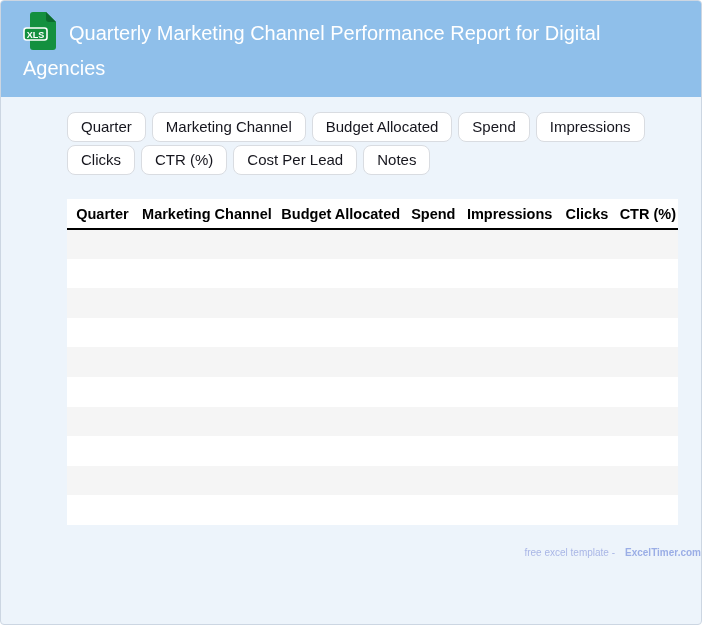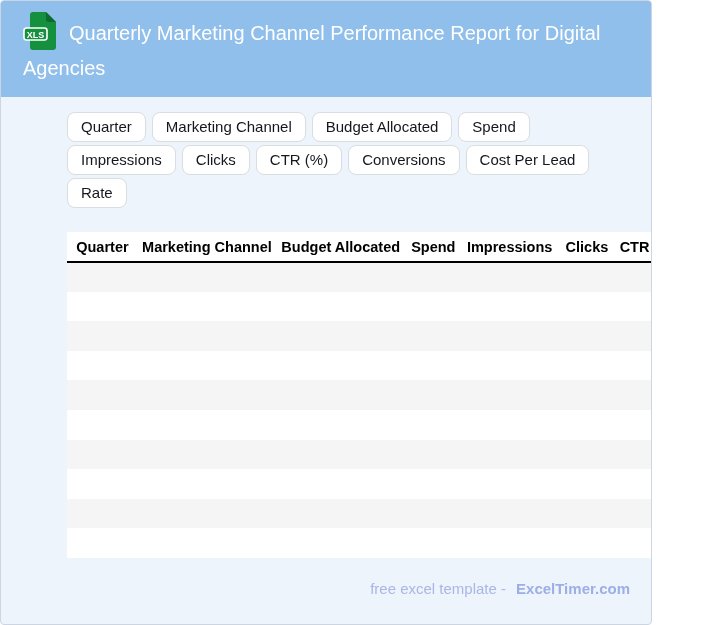--- a/index.html
+++ b/index.html
@@ -3,21 +3,21 @@
 <meta charset="utf-8">
 <style>
   * { box-sizing: border-box; }
   html, body { margin: 0; padding: 0; }
   body {
     width: 702px; height: 625px;
     font-family: "Liberation Sans", sans-serif;
     background: #ffffff;
   }
   .page {
-    width: 652px; height: 625px;
+    width: 702px; height: 625px;
     border: 1px solid #ccd6e2;
     border-radius: 4px;
     background: #EDF4FB;
     overflow: hidden;
   }
   
   .header {
     background: #8FBFEA;
     padding: 10px 22px 12px 22px;
     min-height: 88px;
@@ -75,23 +75,22 @@
   }
   table.grid tbody td {
     height: 29.6px;
     padding: 0;
   }
   table.grid tbody tr:nth-child(odd)  { background: #F5F5F5; }
   table.grid tbody tr:nth-child(even) { background: #FFFFFF; }
   
   .footer {
     margin-top: 22px;
-    padding-right: 21px;
     text-align: right;
-    font-size: 15px;
+    font-size: 10px;
     color: #A9B6E6;
   }
   .footer .brand {
     font-weight: bold;
     color: #9BAEE6;
     margin-left: 10px;
     text-decoration: none;
     cursor: pointer;
   }
 </style>
@@ -112,23 +111,22 @@
   </header>
 
   <div class="chips" id="chips">
       <button class="chip">Quarter</button>
       <button class="chip">Marketing Channel</button>
       <button class="chip">Budget Allocated</button>
       <button class="chip">Spend</button>
       <button class="chip">Impressions</button>
       <button class="chip">Clicks</button>
       <button class="chip">CTR (%)</button>
-      <button class="chip">Conversions</button>
       <button class="chip">Cost Per Lead</button>
-      <button class="chip">Rate</button>
+      <button class="chip">Notes</button>
     </div>
 
   <table class="grid">
     <colgroup id="colgroup">
         <col style="width: 11.6%;">
         <col style="width: 22.6%;">
         <col style="width: 21.2%;">
         <col style="width: 9.1%;">
         <col style="width: 15.9%;">
         <col style="width: 9.4%;">

